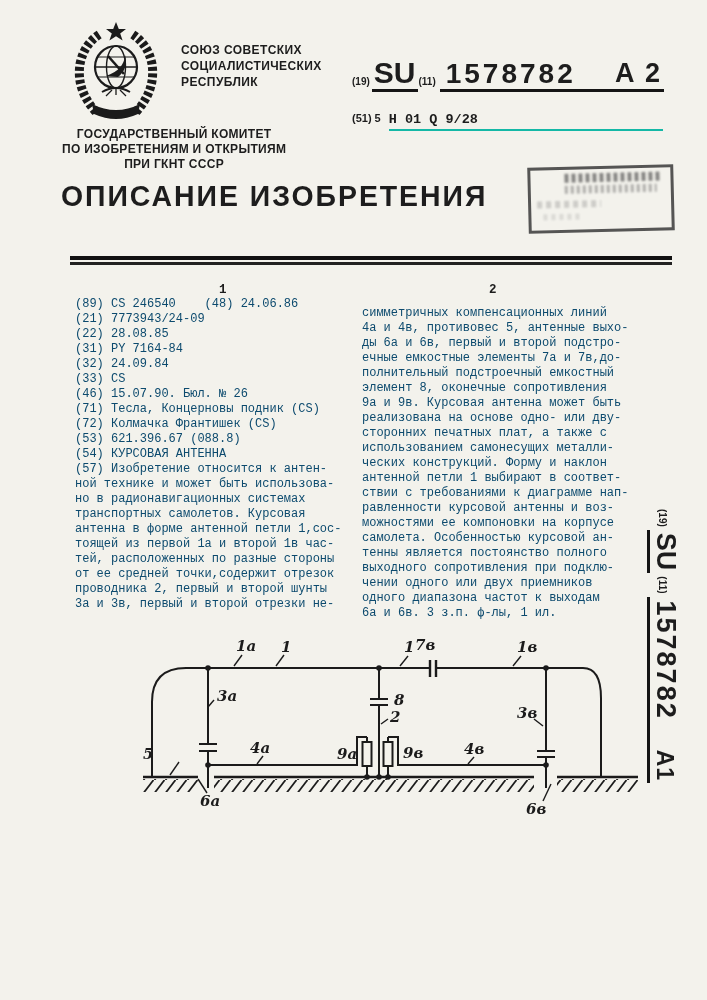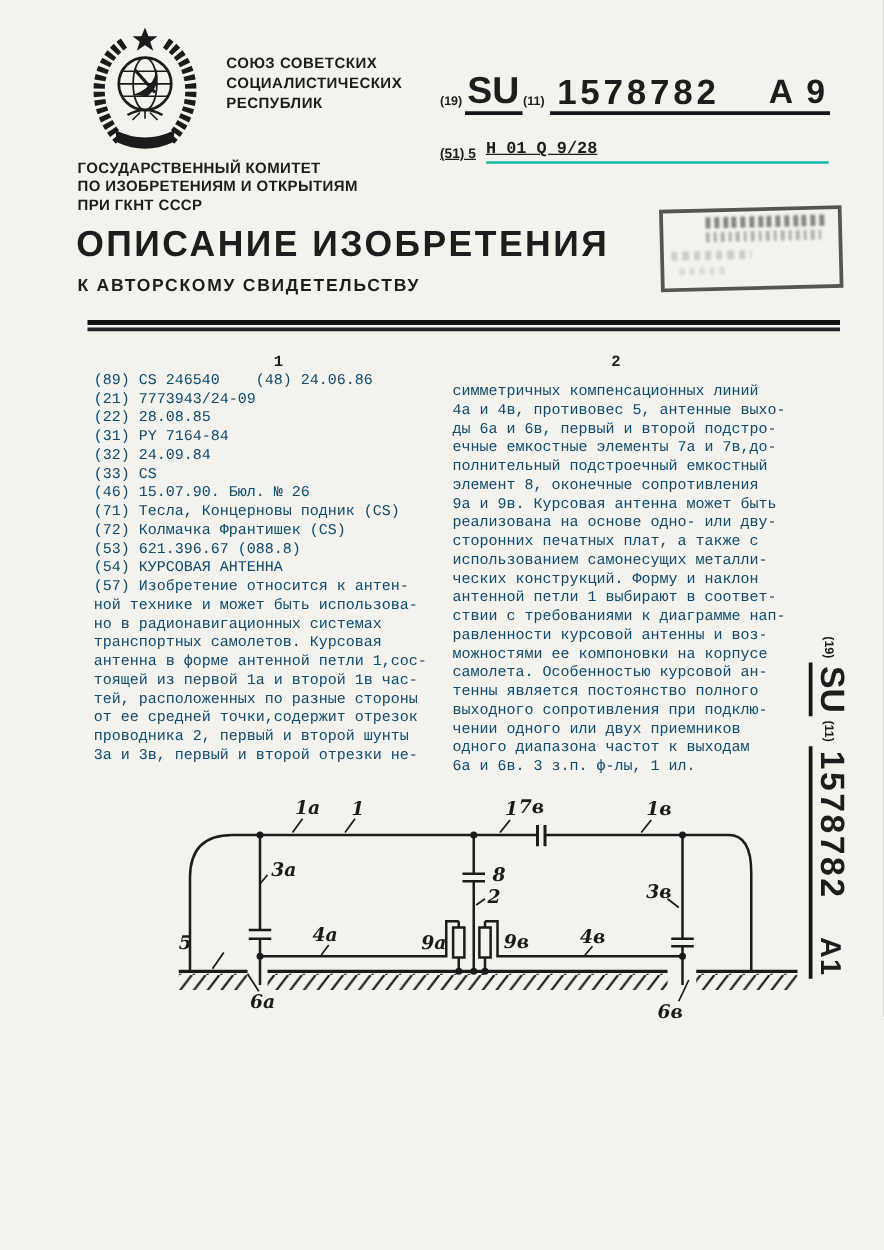--- a/index.html
+++ b/index.html
@@ -6,31 +6,31 @@
   .page{
     position:relative;width:707px;height:1000px;margin:0 auto;
     background:#f3f2ec;color:#1d1d1d;overflow:hidden;
     font-family:"Liberation Sans",sans-serif;
     padding-left:48px;
   }
   .abs{position:absolute;}
   .pre{white-space:pre;}
   
   .country{left:181px;top:42px;font-size:12px;font-weight:bold;line-height:16px;letter-spacing:.4px;}
-  .committee{left:62px;top:127px;font-size:12px;font-weight:bold;line-height:15px;letter-spacing:.3px;}
+  .committee{left:62px;top:127px;font-size:12px;font-weight:bold;line-height:15px;letter-spacing:.3px;text-align:center;}
   .doc-title{left:61px;top:180px;font-size:29px;font-weight:bold;letter-spacing:2px;transform:scaleX(.98);transform-origin:left;}
   .doc-subtitle{left:62px;top:220px;font-size:14px;font-weight:bold;letter-spacing:1.4px;}
   
   .pubrow{left:352px;top:58px;width:312px;display:flex;align-items:flex-end;}
   .code-small{font-size:10px;font-weight:bold;padding-bottom:5px;}
   .su-big{font-size:30px;font-weight:bold;line-height:30px;border-bottom:3px solid #151515;padding:0 3px 1px 2px;margin-left:2px;}
   .numwrap{flex:1;display:flex;align-items:flex-end;justify-content:space-between;border-bottom:3px solid #151515;margin-left:4px;padding:0 2px 1px 6px;}
   .num-big{font-size:28px;font-weight:bold;line-height:29px;letter-spacing:3px;}
   .kind-big{font-size:27px;font-weight:bold;line-height:29px;letter-spacing:2px;}
-  .ipcrow{left:352px;top:112px;width:311px;display:flex;align-items:flex-end;text-decoration:underline;}
+  .ipcrow{left:352px;top:112px;width:311px;display:flex;align-items:flex-start;}
   .ipc-label{font-size:11px;font-weight:bold;padding-bottom:2px;}
   .ipc-code{flex:1;margin-left:8px;border-bottom:2px solid #14b8a6;padding-bottom:2px;
     font-family:"Liberation Mono","DejaVu Sans Mono",monospace;font-size:13.5px;font-weight:bold;}
   
   .stamp{left:528px;top:166px;width:140px;height:60px;border:3px solid #3a3a3a;transform:rotate(-1.4deg);opacity:.85;}
   .smudge{position:absolute;filter:blur(1px);}
   .sm1{top:4px;left:34px;width:96px;height:9px;opacity:.75;background:repeating-linear-gradient(90deg,#474747 0 4px,rgba(0,0,0,0) 4px 7px);}
   .sm2{top:16px;left:34px;width:92px;height:8px;opacity:.5;background:repeating-linear-gradient(90deg,#555 0 3px,rgba(0,0,0,0) 3px 6px);}
   .sm3{top:31px;left:6px;width:64px;height:7px;opacity:.28;background:repeating-linear-gradient(90deg,#555 0 5px,rgba(0,0,0,0) 5px 9px);}
   .sm4{top:44px;left:12px;width:40px;height:6px;opacity:.18;background:repeating-linear-gradient(90deg,#555 0 4px,rgba(0,0,0,0) 4px 8px);}
@@ -88,29 +88,28 @@
 
   <div class="abs country pre">СОЮЗ СОВЕТСКИХ
 СОЦИАЛИСТИЧЕСКИХ
 РЕСПУБЛИК</div>
 
   <div class="abs committee pre">ГОСУДАРСТВЕННЫЙ КОМИТЕТ
 ПО ИЗОБРЕТЕНИЯМ И ОТКРЫТИЯМ
 ПРИ ГКНТ СССР</div>
 
   <div class="abs doc-title">ОПИСАНИЕ ИЗОБРЕТЕНИЯ</div>
-  <div class="abs doc-subtitle">К АВТОРСКОМУ СВИДЕТЕЛЬСТВУ</div>
 
   <div class="abs pubrow">
     <span class="code-small">(19)</span>
     <span class="su-big">SU</span>
     <span class="code-small">(11)</span>
     <span class="numwrap">
       <span class="num-big">1578782</span>
-      <span class="kind-big">A 9</span>
+      <span class="kind-big">A 2</span>
     </span>
   </div>
 
   <div class="abs ipcrow">
     <span class="ipc-label">(51) 5</span>
     <span class="ipc-code">H 01 Q 9/28</span>
   </div>
 
   <div class="abs stamp">
     <div class="smudge sm1"></div>

